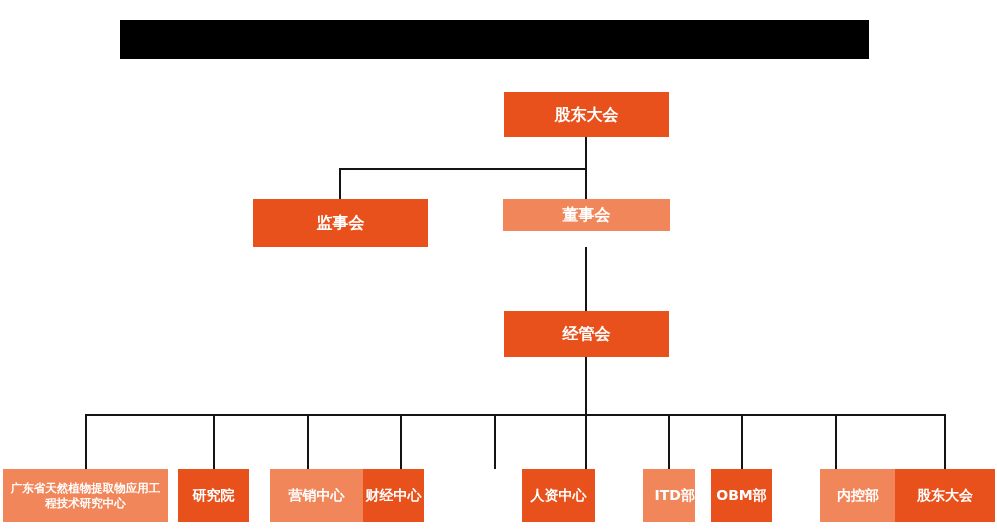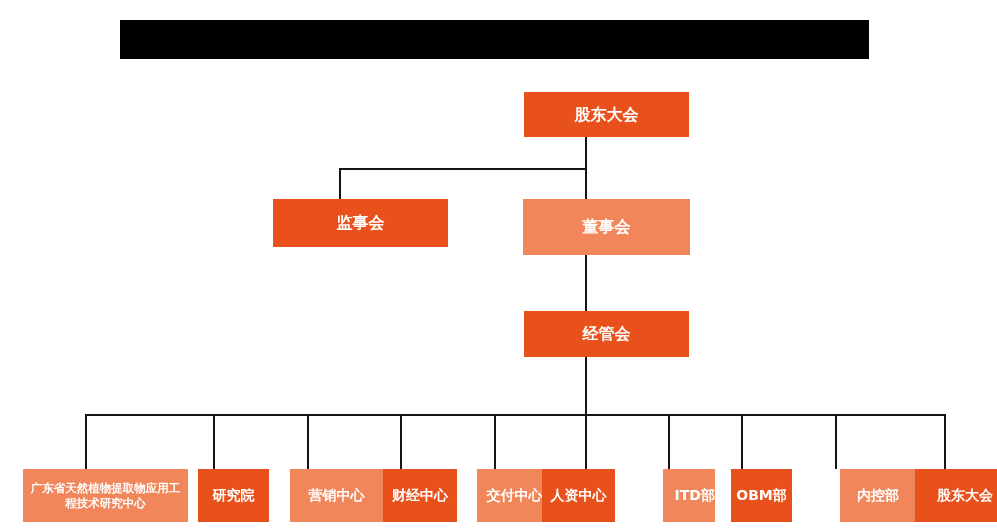--- a/index.html
+++ b/index.html
@@ -16,35 +16,35 @@
     position: absolute; left: 120px; top: 20px;
     width: 749px; height: 39px;
     background: #000000;
   }
 
   
   .box {
     position: absolute;
     display: flex; align-items: center; justify-content: center;
     color: #ffffff; font-weight: bold;
-    text-align: center; line-height: 1.25; margin-left: 20px;
+    text-align: center; line-height: 1.25;
   }
   .box[data-variant="primary"]   { background: #E8511B; }
   .box[data-variant="secondary"] { background: #F08659; }
 
   #box-root   { left: 504px; top:  92px; width: 165px; height: 45px; font-size: 16px; }
   #box-sup    { left: 253px; top: 199px; width: 175px; height: 48px; font-size: 16px; }
-  #box-board  { left: 503px; top: 199px; width: 167px; height: 56px; font-size: 16px; }
+  #box-board  { left: 503px; top: 199px; width: 167px; height: 32px; font-size: 16px; }
   #box-mgmt   { left: 504px; top: 311px; width: 165px; height: 46px; font-size: 16px; }
 
   .dept { top: 469px; height: 53px; font-size: 14px; }
   #dept-0 { left:   3px; width: 165px; font-size: 11.5px; padding: 12px 4px; }
   #dept-1 { left: 178px; width:  71px; font-family: Liberation Serif, serif; }
   #dept-2 { left: 270px; width:  93px; }
-  #dept-3 { left: 363px; width:  74px; }
+  #dept-3 { left: 363px; width:  61px; }
   #dept-4 { left: 457px; width:  75px; }
   #dept-5 { left: 522px; width:  73px; }
   #dept-6 { left: 643px; width:  52px; justify-content: flex-end; }
   #dept-7 { left: 711px; width:  61px; }
   #dept-8 { left: 820px; width:  76px; }
   #dept-9 { left: 895px; width: 100px; }
 
   
   .vline, .hline { position: absolute; background: #141414; }
   .vline { width: 2px; }
@@ -113,23 +113,20 @@
   </div>
   <div class="box dept" id="dept-1" data-variant="primary">
     <span>研究院</span>
   </div>
   <div class="box dept" id="dept-2" data-variant="secondary">
     <span>营销中心</span>
   </div>
   <div class="box dept" id="dept-3" data-variant="primary">
     <span>财经中心</span>
   </div>
-  <div class="box dept" id="dept-4" data-variant="secondary">
-    <span>交付中心</span>
-  </div>
   <div class="box dept" id="dept-5" data-variant="primary">
     <span>人资中心</span>
   </div>
   <div class="box dept" id="dept-6" data-variant="secondary">
     <span>ITD部</span>
   </div>
   <div class="box dept" id="dept-7" data-variant="primary">
     <span>OBM部</span>
   </div>
   <div class="box dept" id="dept-8" data-variant="secondary">

